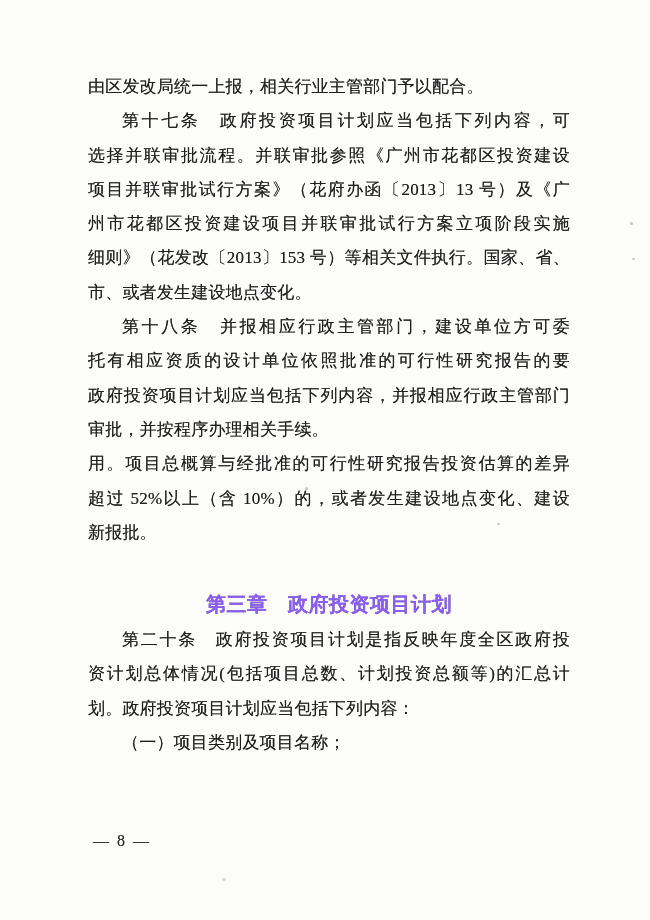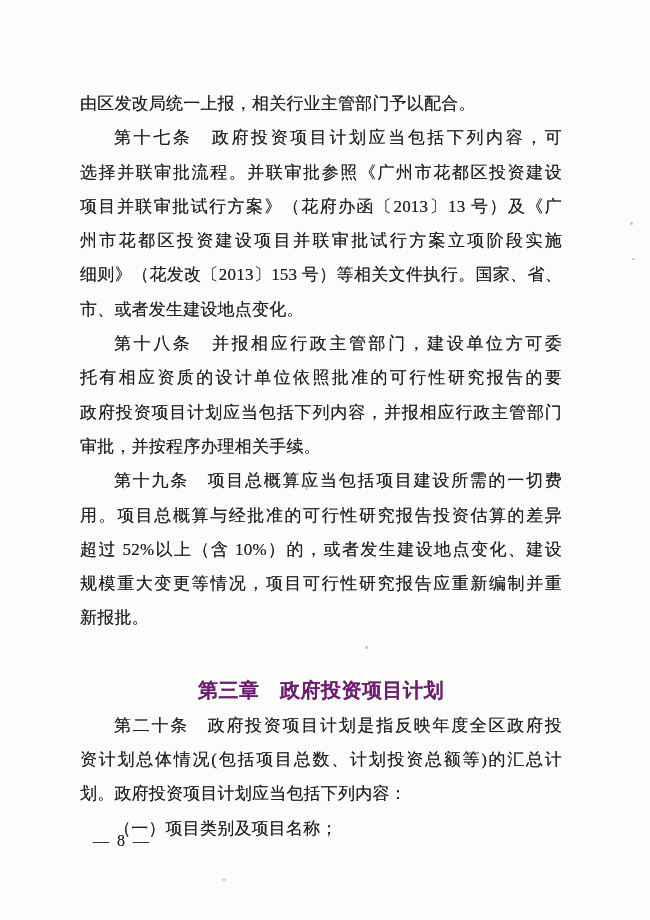--- a/index.html
+++ b/index.html
@@ -10,24 +10,23 @@
   .page {
     position: relative;
     width: 650px;
     height: 920px;
     background: #fcfcfb;
     overflow: hidden;
     font-family: "Liberation Serif", "DejaVu Serif", serif;
   }
   .content {
     position: absolute;
-    left: 80px;
+    left: 88px;
     top: 70px;
     width: 482px;
-    margin-top: 17px;
   }
   .doc-line {
     font-size: 17px;
     line-height: 34.3px;
     height: 34.3px;
     color: #1f1f1f;
     text-align: justify;
     text-align-last: justify;
     text-shadow: 0 0 0.6px rgba(25,25,25,0.65);
     letter-spacing: 0.2px;
@@ -40,21 +39,21 @@
     text-indent: 2em;
   }
   .chapter-heading {
     font-family: "Liberation Sans", "DejaVu Sans", sans-serif;
     font-weight: 700;
     font-size: 20px;
     line-height: 34px;
     height: 34px;
     margin-top: 37px;
     margin-bottom: 2px;
-    color: #701a75;
+    color: #8b5cf6;
     text-align: center;
     text-align-last: center;
     text-shadow: 0 0 0.5px rgba(20,20,20,0.6);
     letter-spacing: 0.5px;
   }
   .page-footer {
     position: absolute;
     left: 93px;
     top: 830px;
     font-size: 16px;
@@ -85,24 +84,22 @@
       <div class="doc-line indent">第十七条　政府投资项目计划应当包括下列内容，可</div>
       <div class="doc-line">选择并联审批流程。并联审批参照《广州市花都区投资建设</div>
       <div class="doc-line">项目并联审批试行方案》（花府办函〔2013〕13 号）及《广</div>
       <div class="doc-line">州市花都区投资建设项目并联审批试行方案立项阶段实施</div>
       <div class="doc-line">细则》（花发改〔2013〕153 号）等相关文件执行。国家、省、</div>
       <div class="doc-line para-end">市、或者发生建设地点变化。</div>
       <div class="doc-line indent">第十八条　并报相应行政主管部门，建设单位方可委</div>
       <div class="doc-line">托有相应资质的设计单位依照批准的可行性研究报告的要</div>
       <div class="doc-line">政府投资项目计划应当包括下列内容，并报相应行政主管部门</div>
       <div class="doc-line para-end">审批，并按程序办理相关手续。</div>
-      <div class="doc-line indent">第十九条　项目总概算应当包括项目建设所需的一切费</div>
       <div class="doc-line">用。项目总概算与经批准的可行性研究报告投资估算的差异</div>
       <div class="doc-line">超过 52%以上（含 10%）的，或者发生建设地点变化、建设</div>
-      <div class="doc-line">规模重大变更等情况，项目可行性研究报告应重新编制并重</div>
       <div class="doc-line para-end">新报批。</div>
       <div class="chapter-heading">第三章　政府投资项目计划</div>
       <div class="doc-line indent">第二十条　政府投资项目计划是指反映年度全区政府投</div>
       <div class="doc-line">资计划总体情况(包括项目总数、计划投资总额等)的汇总计</div>
       <div class="doc-line para-end">划。政府投资项目计划应当包括下列内容：</div>
       <div class="doc-line indent para-end">（一）项目类别及项目名称；</div>
     </div>
 
   <div class="page-footer">— 8 —</div>
 

